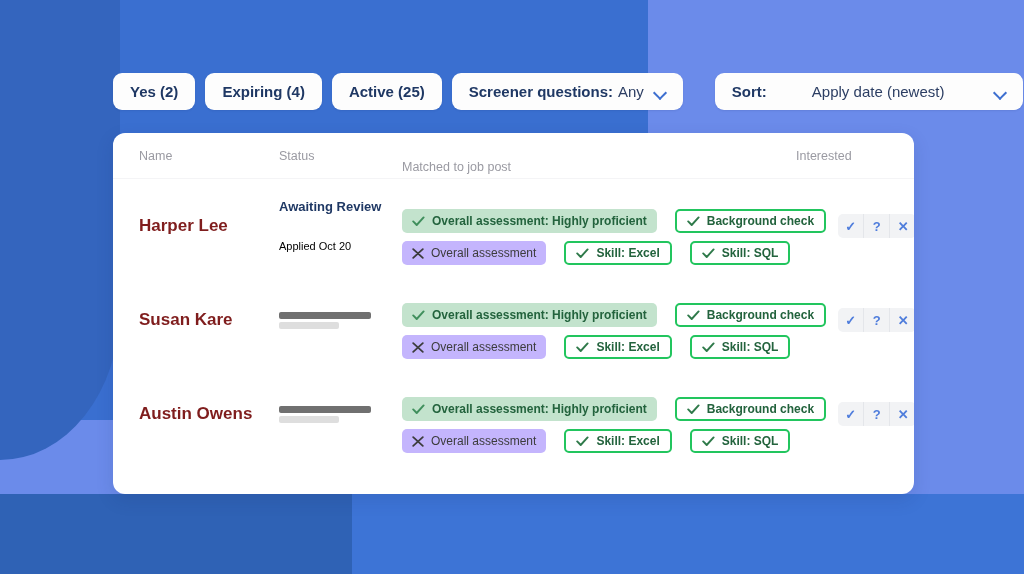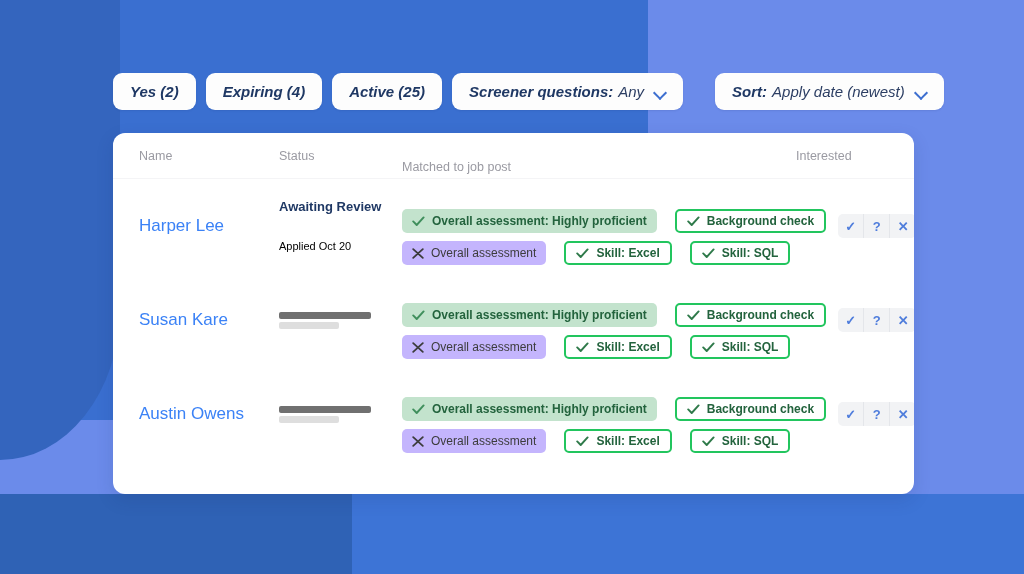--- a/index.html
+++ b/index.html
@@ -54,39 +54,38 @@
   }
 
   
   .filter-bar {
     position: absolute;
     left: 113px; top: 73px;
     display: flex;
     align-items: flex-start;
     gap: 10px;
     z-index: 5;
-    font-style: italic;
   }
   .pill {
     background: #fdfdfd;
     border-radius: 9px;
     height: 37px;
     display: flex;
     align-items: center;
     padding: 0 17px;
     font-size: 15px;
     color: #1f3864;
     white-space: nowrap;
     cursor: pointer;
     box-shadow: 0 1px 2px rgba(20,40,90,0.10);
   }
   .pill.strong { font-weight: bold; }
   .pill .lbl-bold { font-weight: bold; }
   .pill .lbl-reg  { font-weight: normal; color: #2c3e63; margin-left: 5px; }
-  .pill.gap-left { margin-left: 22px; }
+  .pill.gap-left { margin-left: 22px; gap: 40px; }
   .chev {
     margin-left: 11px;
     display: inline-block;
     width: 11px; height: 7px;
     position: relative;
   }
   .chev::before {
     content: "";
     position: absolute;
     left: 0; top: 0;
@@ -126,22 +125,22 @@
   .col-interest  { width: 130px; flex: none; text-align: left; padding-left: 12px; }
 
   .row {
     display: flex;
     align-items: center;
     height: 94px;
     padding: 0 0 0 26px;
   }
   .cand-name {
     font-size: 17px;
-    font-weight: normal;
-    color: #3b82f6;
+    font-weight: bold;
+    color: #7f1d1d;
   }
   .status-title {
     font-size: 13px;
     font-weight: bold;
     color: #1f3864;
     line-height: 1.35;
   }
   .status-sub {
     font-size: 11px;
     color: #000000;

